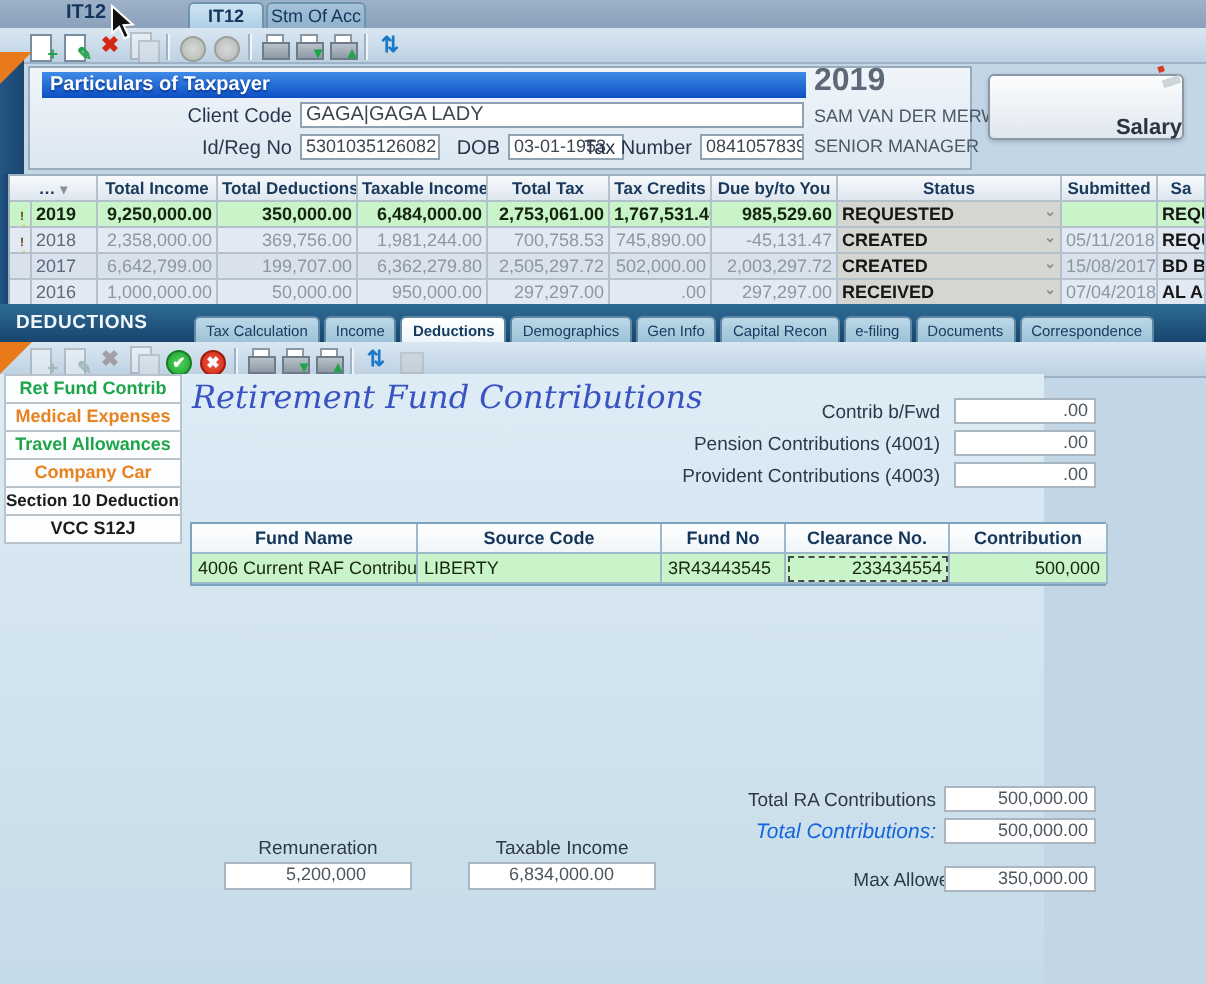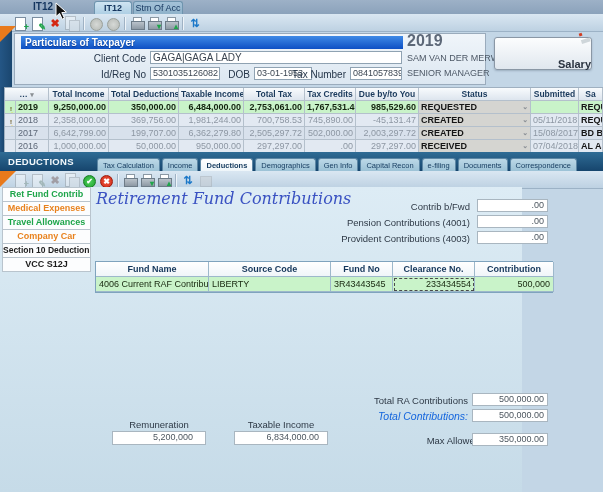--- a/index.html
+++ b/index.html
@@ -364,24 +364,24 @@
       <div class="fc frow" style="text-align:right;">500,000</div>
     </div>
 
     <div class="flabel" style="left:300px;top:208px;width:168px;">Total RA Contributions</div>
     <div class="finp" style="left:472px;top:206px;width:76px;">500,000.00</div>
 
     <div class="tc-label" style="left:280px;top:223px;width:188px;">Total Contributions:</div>
     <div class="finp" style="left:472px;top:222px;width:76px;">500,000.00</div>
 
     <div class="col-label" style="left:112px;top:232px;width:94px;">Remuneration</div>
-    <div class="finp" style="left:112px;top:244px;width:94px;height:14px;padding-right:12px;">5,200,000</div>
+    <div class="finp" style="left:112px;top:244px;width:94px;height:14px;padding-right:22px;">5,200,000</div>
 
     <div class="col-label" style="left:234px;top:232px;width:94px;">Taxable Income</div>
-    <div class="finp" style="left:234px;top:244px;width:94px;height:14px;padding-right:8px;">6,834,000.00</div>
+    <div class="finp" style="left:234px;top:244px;width:94px;height:14px;padding-right:20px;">6,834,000.00</div>
 
     <div class="flabel" style="left:362px;top:248px;width:118px;">Max Allowed</div>
     <div class="finp" style="left:472px;top:246px;width:76px;">350,000.00</div>
   </div>
 
   <svg class="abs cursor" style="left:55px;top:2px;" width="13" height="19">
     <path d="M1,1 L1,14.5 L4.6,11.4 L7.2,17.2 L9.4,16.1 L6.8,10.6 L11.4,10.2 Z" fill="#111" stroke="#fff" stroke-width="1"></path>
   </svg>
 
 </div>

